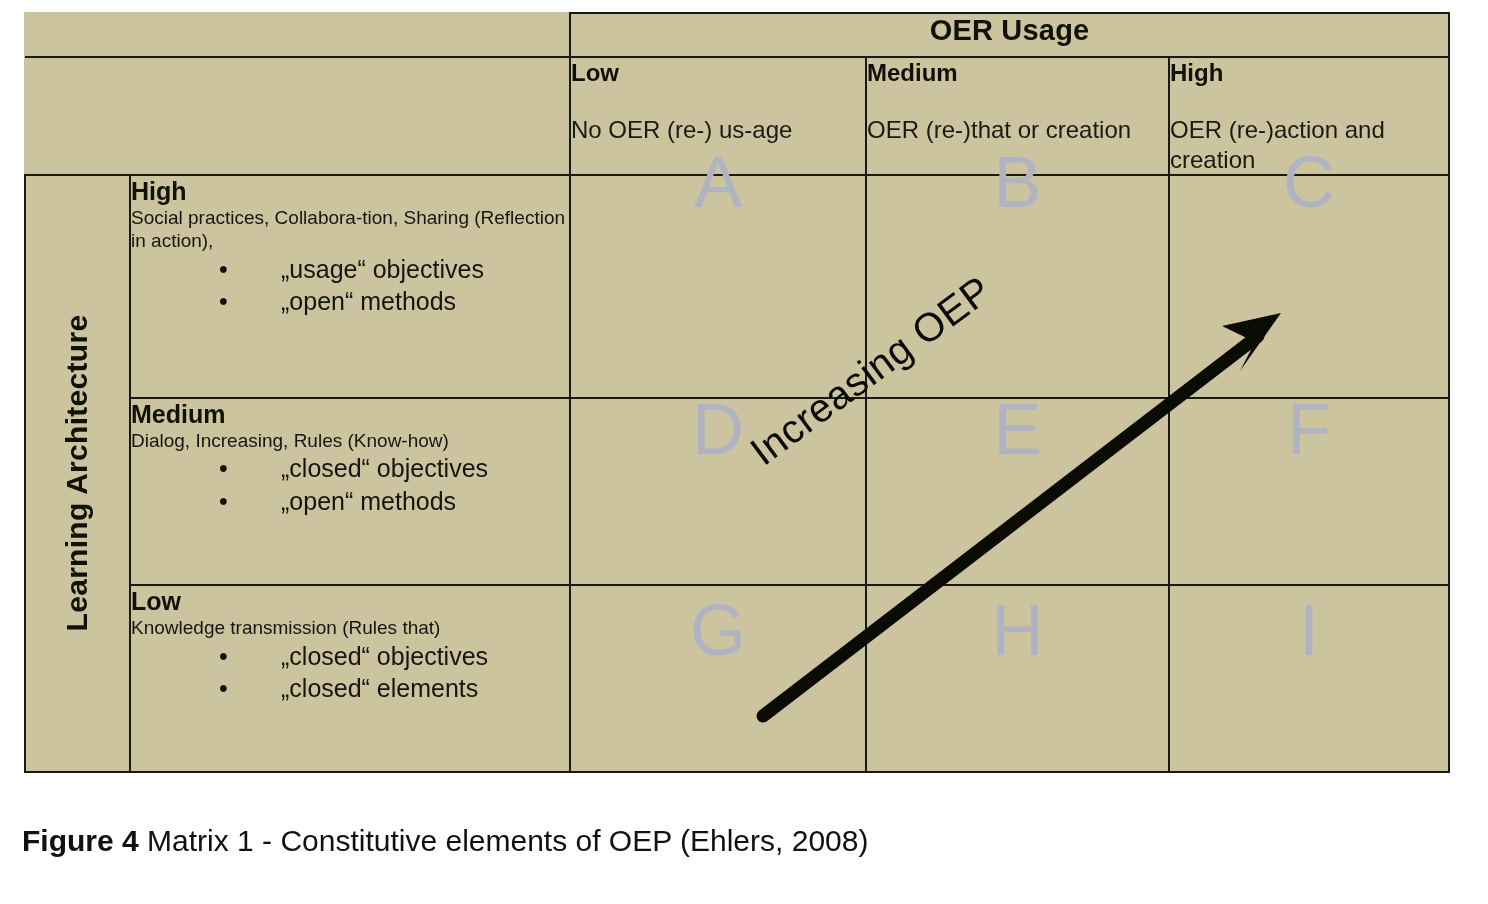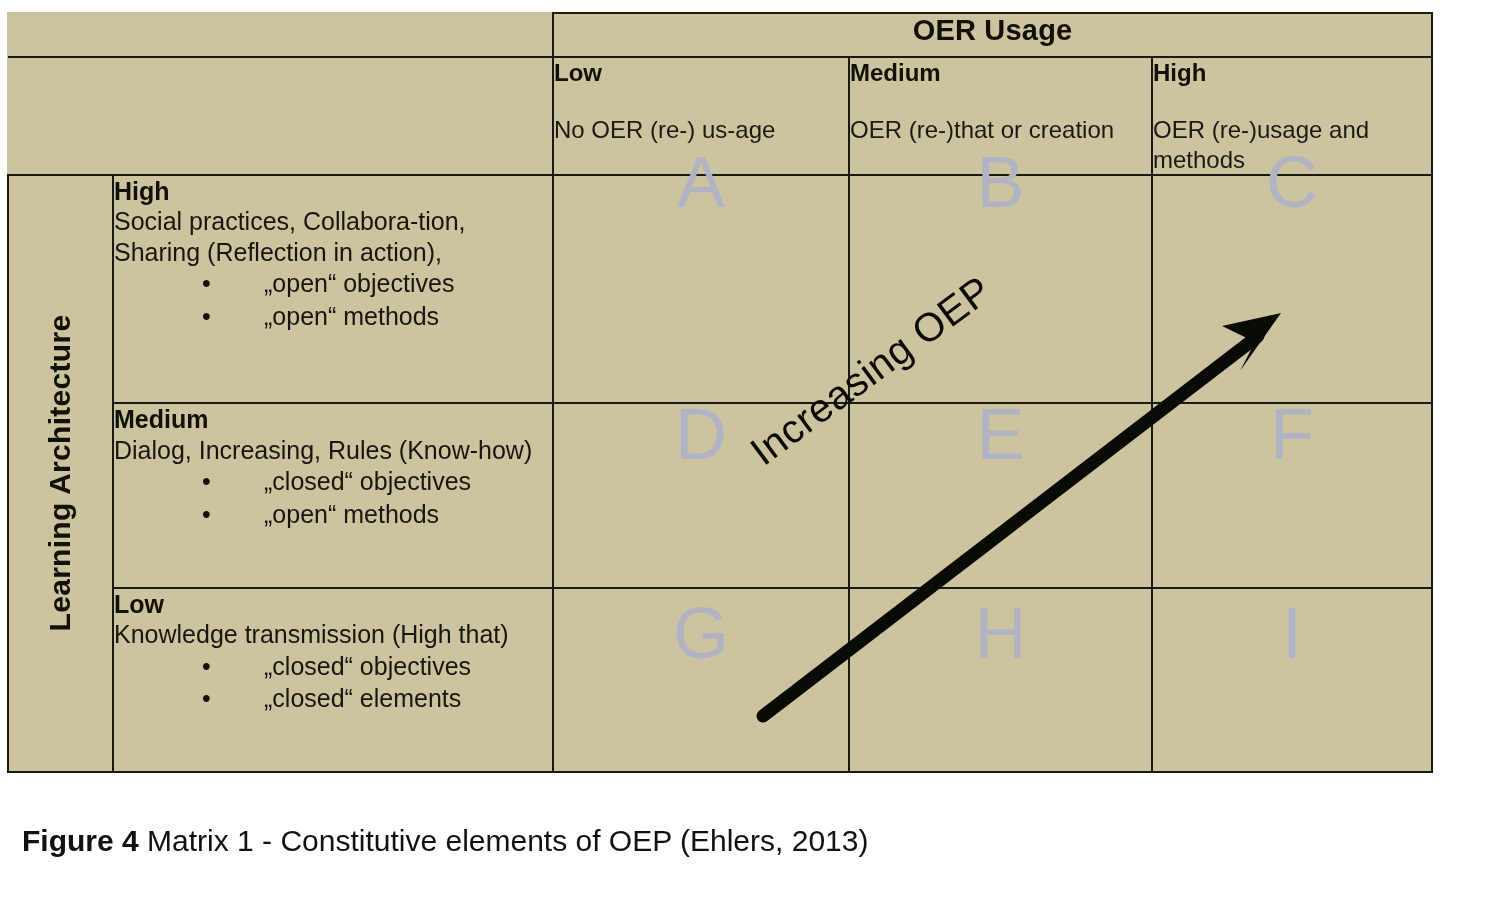--- a/index.html
+++ b/index.html
@@ -16,21 +16,21 @@
 
   #root {
     position: relative;
     width: 1488px;
     height: 904px;
   }
 
   
   .matrix-wrap {
     position: absolute;
-    left: 7px;
+    left: 24px;
     top: 12px;
     width: 1424px;
     height: 761px;
   }
 
   table.matrix {
     width: 1424px;
     height: 761px;
     border-collapse: collapse;
     table-layout: fixed;
@@ -110,21 +110,21 @@
   .desc-cell {
     padding: 4px 8px 4px 14px;
   }
   .desc-cell .lvl {
     font-size: 25px;
     font-weight: bold;
     color: #111108;
     line-height: 1.22;
   }
   .desc-cell .dsc {
-    font-size: 25px;
+    font-size: 19px;
     color: #16160f;
     line-height: 1.22;
   }
   .desc-cell ul {
     margin: 0;
     padding: 0 0 0 88px;
     list-style: none;
   }
   .desc-cell li {
     font-size: 25px;
@@ -220,37 +220,37 @@
           <td class="usage-head">
             <div class="lvl">Low</div>
             <div class="dsc">No OER (re-) us-age</div>
           </td>
           <td class="usage-head">
             <div class="lvl">Medium</div>
             <div class="dsc">OER (re-)that or creation</div>
           </td>
           <td class="usage-head">
             <div class="lvl">High</div>
-            <div class="dsc">OER (re-)usage and methods</div>
+            <div class="dsc">OER (re-)action and creation</div>
           </td>
         </tr>
 
         <tr class="row-high">
           <td class="vert-cell" rowspan="3">
             <div class="vert-inner">
               <span class="vert-text">Learning Architecture</span>
             </div>
           </td>
           <td class="desc-cell">
             <div class="lvl">High</div>
             <div class="dsc">Social practices, Collabora-tion, Sharing (Reflection in action),</div>
             <ul>
               <li>
                 <span class="bullet">•</span>
-                <span>„open“ objectives</span>
+                <span>„usage“ objectives</span>
               </li>
               <li>
                 <span class="bullet">•</span>
                 <span>„open“ methods</span>
               </li>
             </ul>
           </td>
           <td class="data-cell">
             <span class="cell-letter">A</span>
           </td>
@@ -284,21 +284,21 @@
             <span class="cell-letter">E</span>
           </td>
           <td class="data-cell">
             <span class="cell-letter">F</span>
           </td>
         </tr>
 
         <tr class="row-low">
           <td class="desc-cell">
             <div class="lvl">Low</div>
-            <div class="dsc">Knowledge transmission (High that)</div>
+            <div class="dsc">Knowledge transmission (Rules that)</div>
             <ul>
               <li>
                 <span class="bullet">•</span>
                 <span>„closed“ objectives</span>
               </li>
               <li>
                 <span class="bullet">•</span>
                 <span>„closed“ elements</span>
               </li>
             </ul>
@@ -322,16 +322,16 @@
     <svg width="1488" height="904" viewBox="0 0 1488 904">
       <g>
         <line x1="763" y1="716" x2="1258" y2="336" stroke="#0b0b06" stroke-width="13" stroke-linecap="round"></line>
         <polygon points="1281,313 1222,326 1255,342 1240,371" fill="#0b0b06"></polygon>
       </g>
     </svg>
     <div class="arrow-text">Increasing OEP</div>
   </div>
 
   <div class="caption">
-    <span class="fig">Figure 4</span><span> Matrix 1 - Constitutive elements of OEP (Ehlers, 2013)</span>
+    <span class="fig">Figure 4</span><span> Matrix 1 - Constitutive elements of OEP (Ehlers, 2008)</span>
   </div>
 
 </div>
 
 </body></html>

